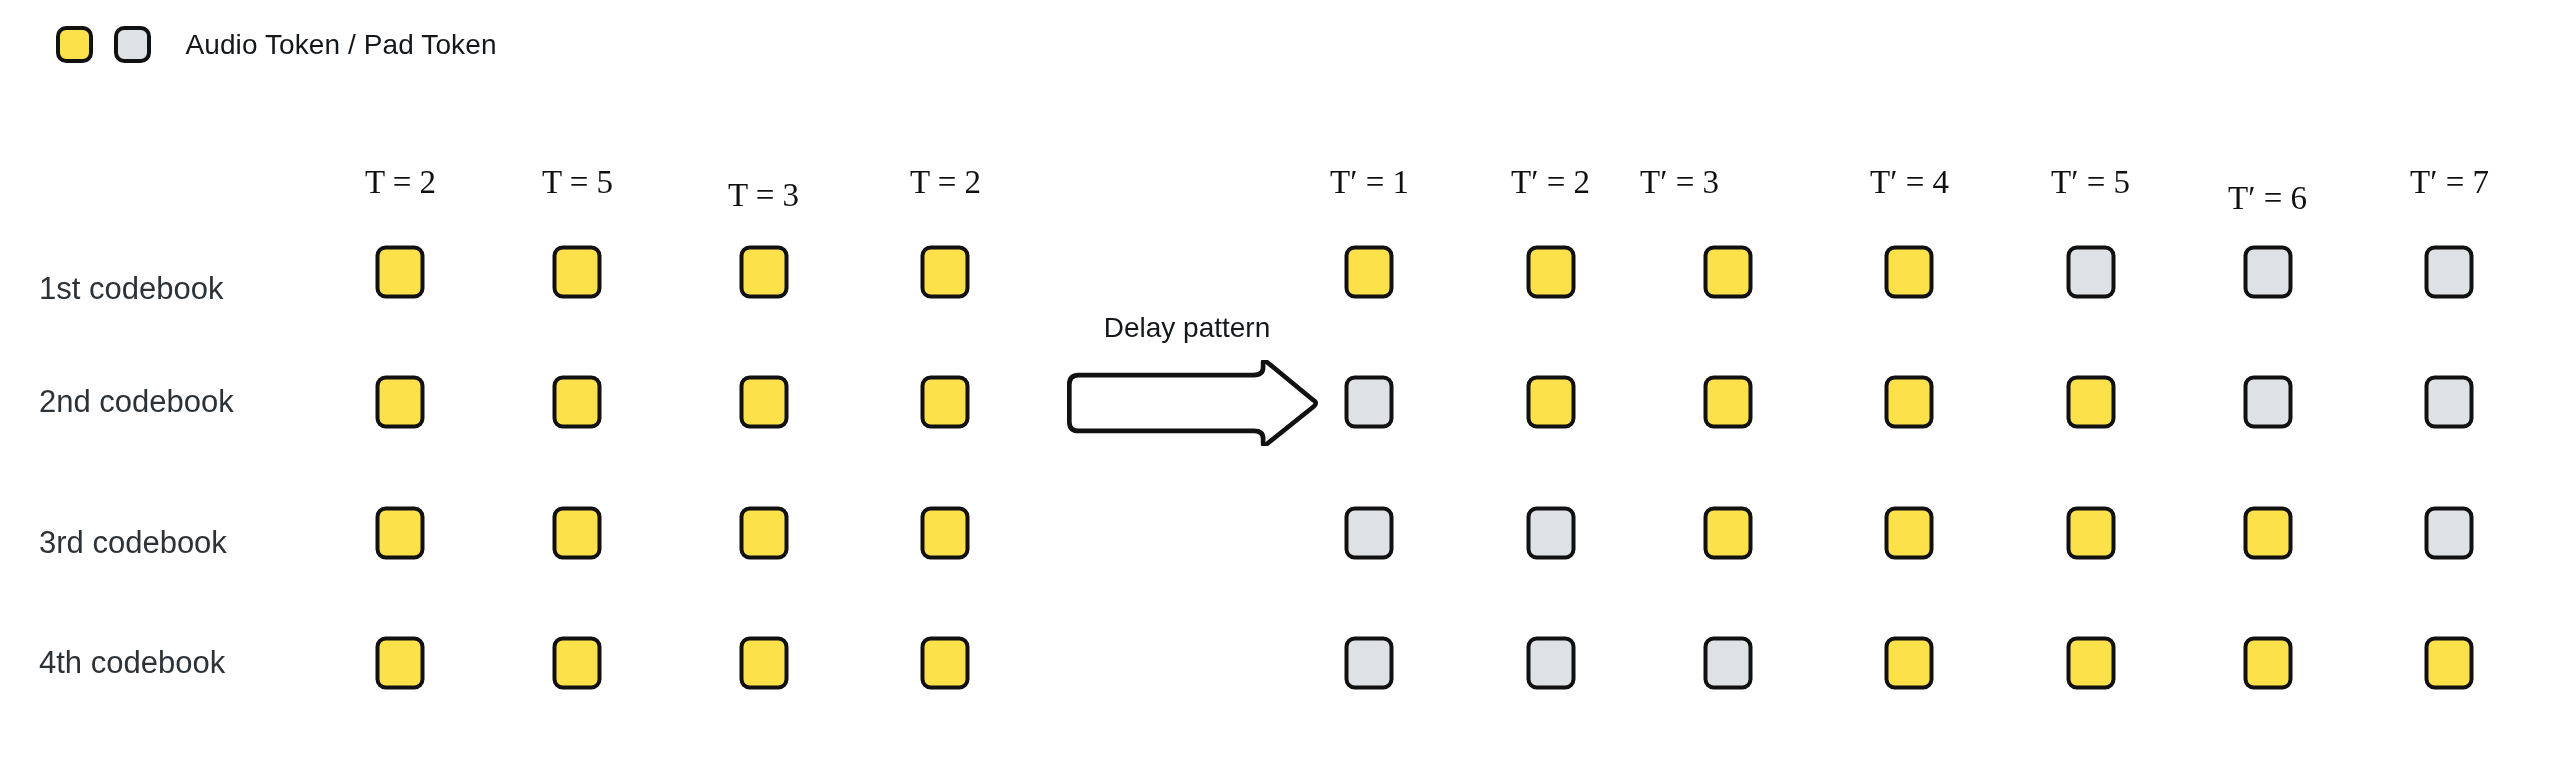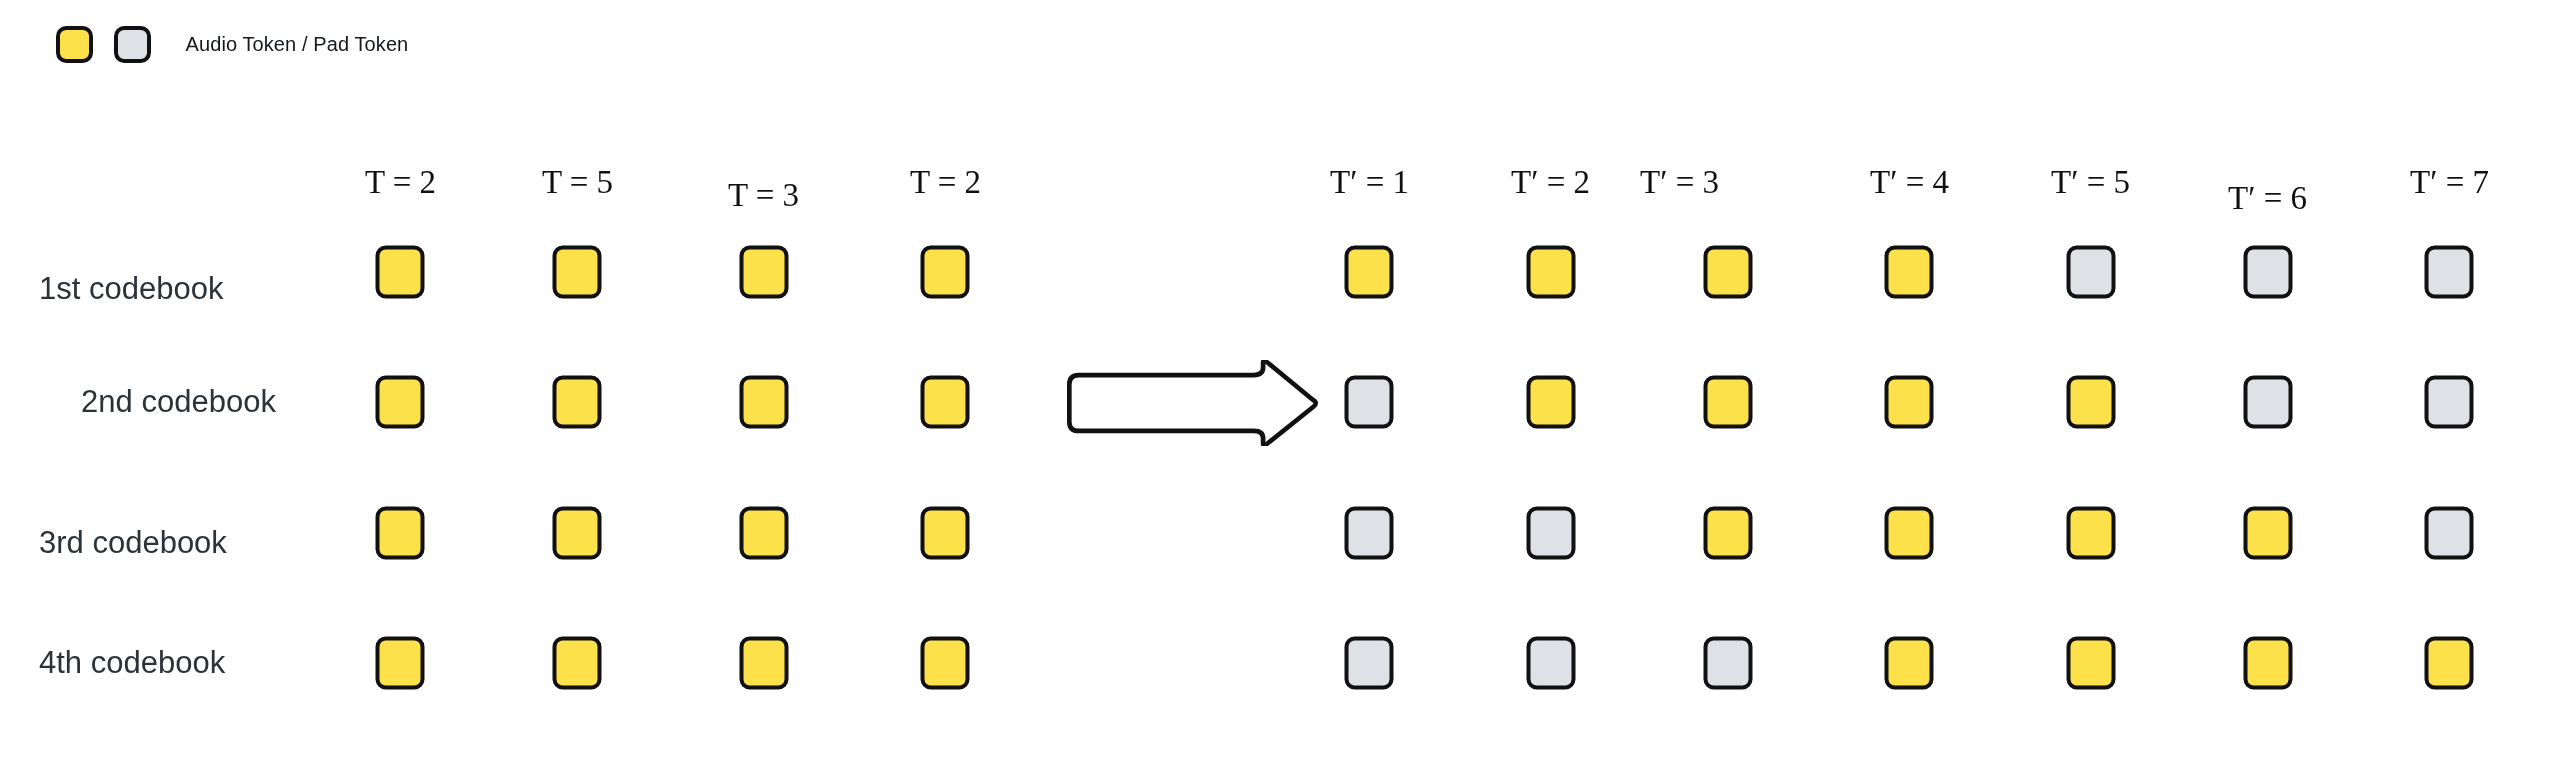--- a/index.html
+++ b/index.html
@@ -36,21 +36,21 @@
     border: 4.7px solid #111111;
     border-radius: 10.2px;
     box-sizing: border-box;
     flex: none;
   }
   .legend-swatch.audio { background: #FDE14B; }
   .legend-swatch.pad   { background: #DEE2E7; }
   #legend-gap { width: 20.5px; flex: none; }
   #legend-label {
     margin-left: 35px;
-    font-size: 20px;
+    font-size: 28px;
     font-weight: 400;
     color: #14181c;
     letter-spacing: 0.1px;
     white-space: nowrap;
   }
 
   
   .col-header {
     position: absolute;
     top: 164px;
@@ -136,21 +136,21 @@
       <div class="col-header" style="left: 1476px;">T′ = 2</div>
       <div class="col-header" style="left: 1605px;">T′ = 3</div>
       <div class="col-header" style="left: 1835px;">T′ = 4</div>
       <div class="col-header" style="left: 2016px;">T′ = 5</div>
       <div class="col-header" style="left: 2193px; margin-top: 16px;">T′ = 6</div>
       <div class="col-header" style="left: 2375px;">T′ = 7</div>
     </div>
 
   <div id="row-labels">
       <div class="row-label" style="top: 289px;">1st codebook</div>
-      <div class="row-label" style="top: 402px; text-align: center;">2nd codebook</div>
+      <div class="row-label" style="top: 402px;">2nd codebook</div>
       <div class="row-label" style="top: 533px; margin-top: 10px;">3rd codebook</div>
       <div class="row-label" style="top: 663px;">4th codebook</div>
     </div>
 
   <div id="left-grid">
       <div class="token audio" style="left: 400px; top: 272px;"></div>
       <div class="token audio" style="left: 577px; top: 272px;"></div>
       <div class="token audio" style="left: 764px; top: 272px;"></div>
       <div class="token audio" style="left: 945px; top: 272px;"></div>
       <div class="token audio" style="left: 400px; top: 402px;"></div>
@@ -192,20 +192,21 @@
       <div class="token pad" style="left: 1369px; top: 663px;"></div>
       <div class="token pad" style="left: 1551px; top: 663px;"></div>
       <div class="token pad" style="left: 1728px; top: 663px;"></div>
       <div class="token audio" style="left: 1909px; top: 663px;"></div>
       <div class="token audio" style="left: 2091px; top: 663px;"></div>
       <div class="token audio" style="left: 2268px; top: 663px;"></div>
       <div class="token audio" style="left: 2449px; top: 663px;"></div>
     </div>
 
   <div id="delay-group">
+    <div id="delay-caption">Delay pattern</div>
     <svg id="delay-arrow" width="259" height="86" viewBox="0 0 278 92" xmlns="http://www.w3.org/2000/svg">
       <path d="M 10 26
                Q 10 16 20 16
                L 208 16
                Q 218 16 218 8
                L 218 3
                Q 218 -2 222 2
                L 272 43
                Q 277 46 272 50
                L 222 90

